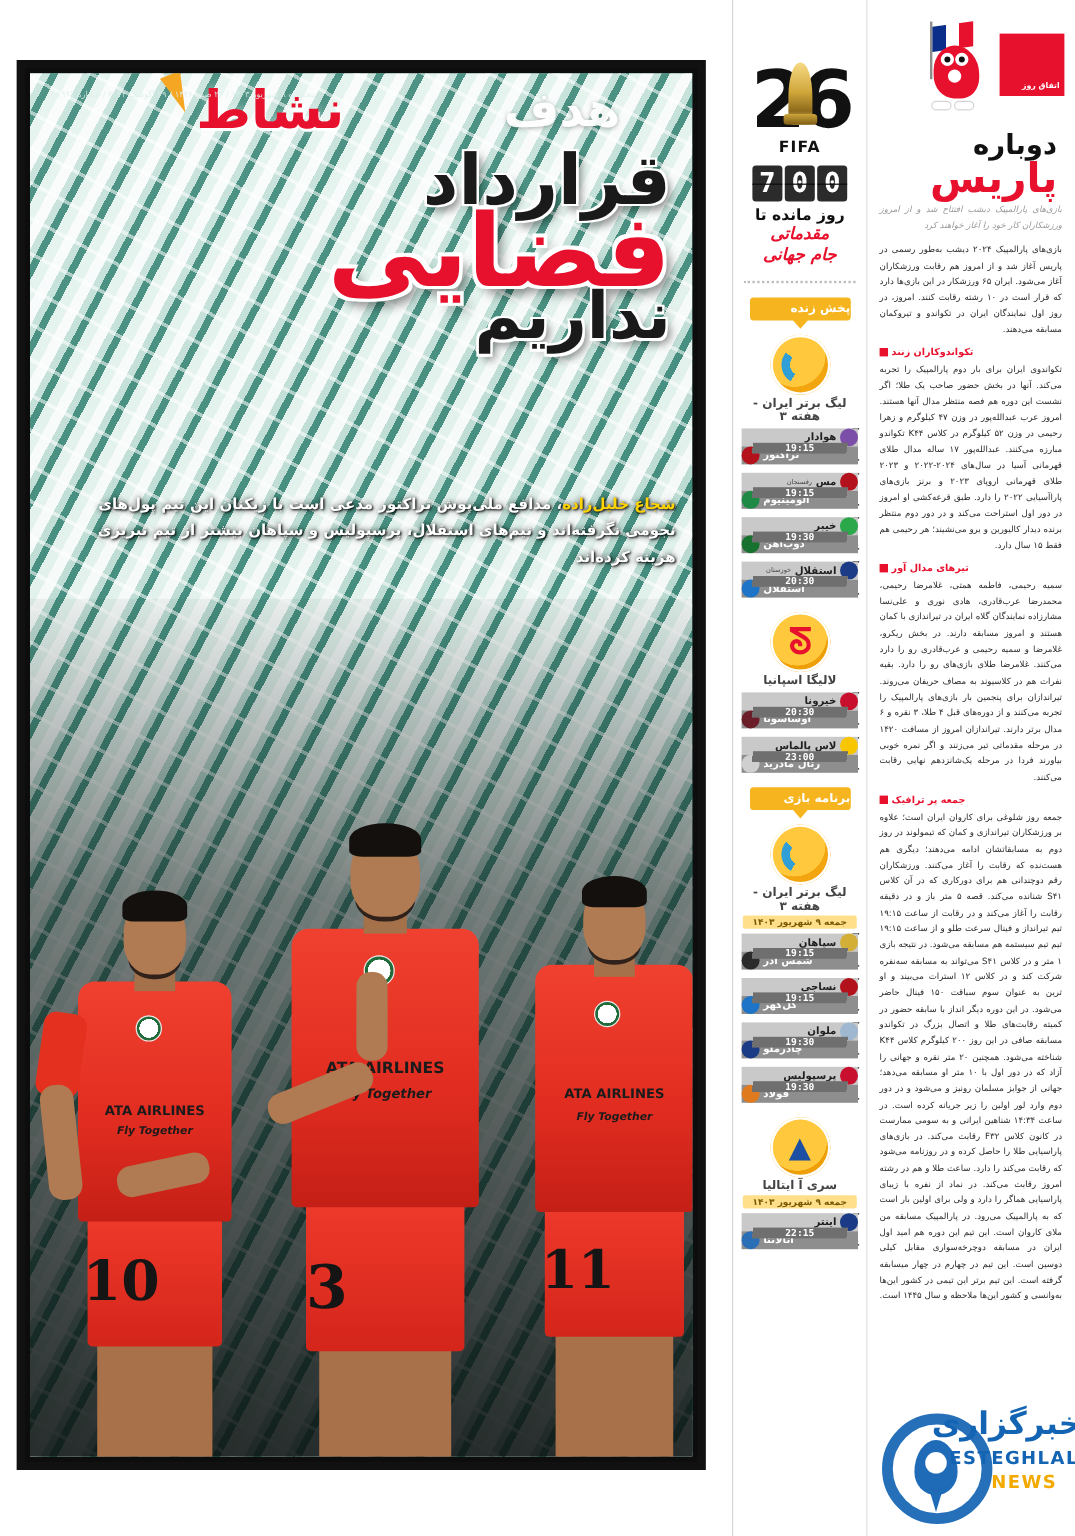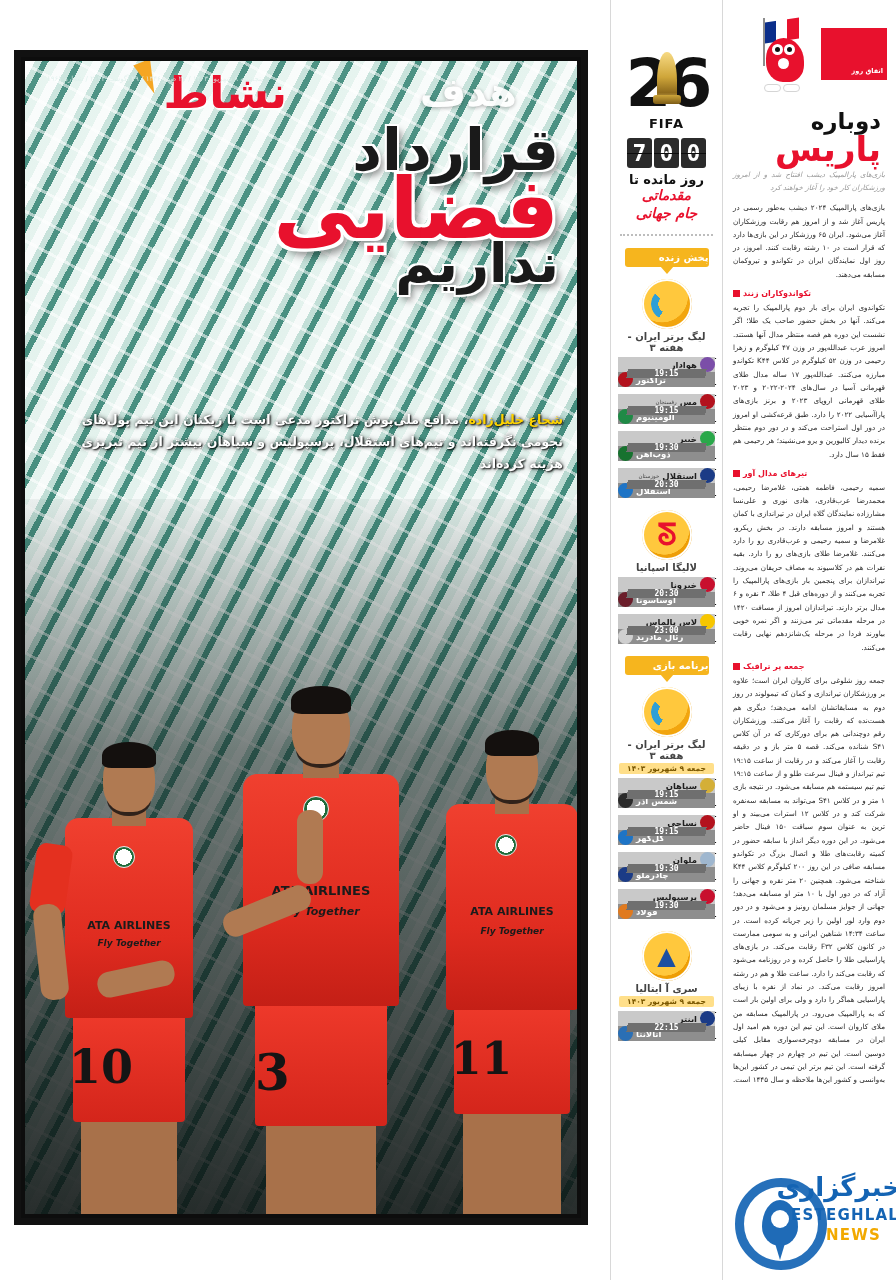--- a/index.html
+++ b/index.html
@@ -198,21 +198,21 @@
   .m-eye.l{ left:18px;} .m-eye.r{ left:30px;}
   .m-eye:after{ content:""; position:absolute; left:3px; top:3px; width:5px;height:5px;background:#111;border-radius:50%;}
   .m-pole { position:absolute; left:9px; top:0; width:2px; height:48px; background:#8d8d8d; }
   .m-flag { position:absolute; left:11px; top:2px; width:34px; height:21px;
     background:linear-gradient(90deg,#0b2e8a 0 33%,#fff 33% 66%,#e8112d 66% 100%); transform:skewY(-8deg); }
   .m-shoe { position:absolute; bottom:0; width:17px; height:8px; background:#fff; border:1px solid #d5d5d5; border-radius:5px; }
   .m-shoe.l{left:10px;} .m-shoe.r{left:29px;}
   .m-logo { position:absolute; left:24px; top:40px; width:11px;height:11px;background:#fff;border-radius:50%;}
 
   .redbox {
-    display:inline-block; vertical-align:top; width:66px; height:52px; background:#e8112d;
+    display:inline-block; vertical-align:top; width:54px; height:52px; background:#e8112d;
     position:relative; margin:14px 0 0 0;
   }
   .redbox span { position:absolute; bottom:5px; right:4px; color:#fff; font-size:6.5px; font-weight:bold; }
 
   .ttl-1 { text-align:right; font-size:23px; font-weight:bold; color:#111; margin:16px 6px -2px 0; }
   .ttl-2 { text-align:right; font-size:34px; font-weight:bold; color:#e8112d; margin:0 6px 3px 0; line-height:1; }
   .lede {
     text-align:justify; direction:rtl; font-size:7.2px; line-height:1.75; color:#9a9a9a; margin:0 2px 7px;font-style:italic;
   }
   .body-p {

